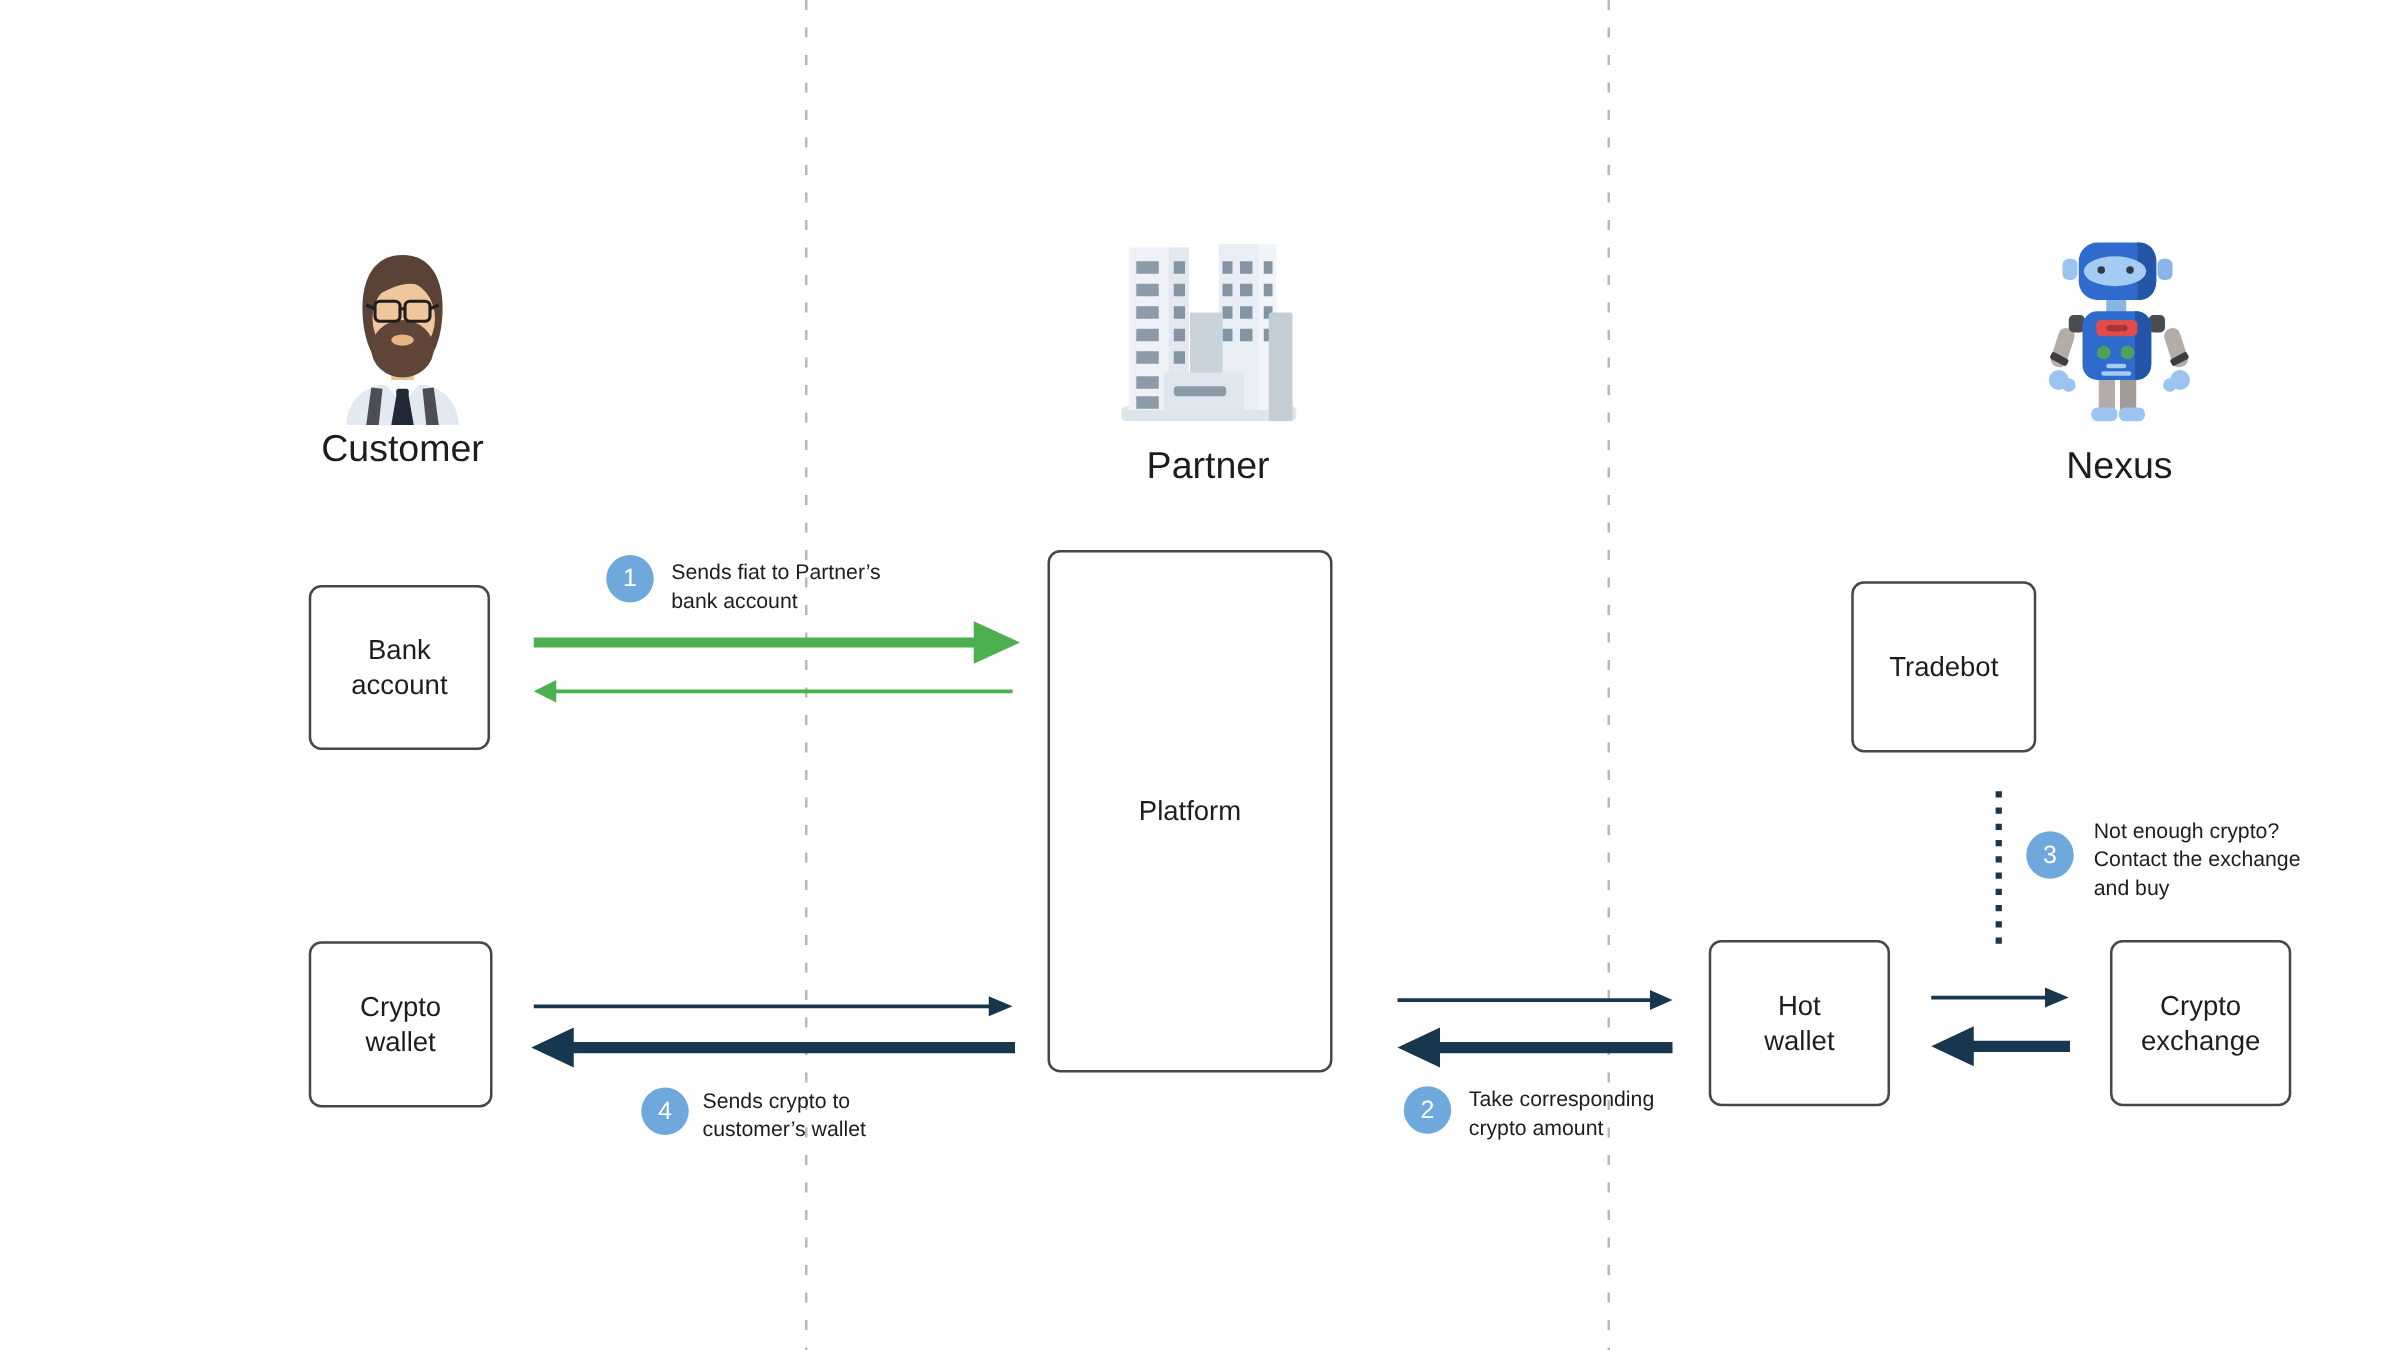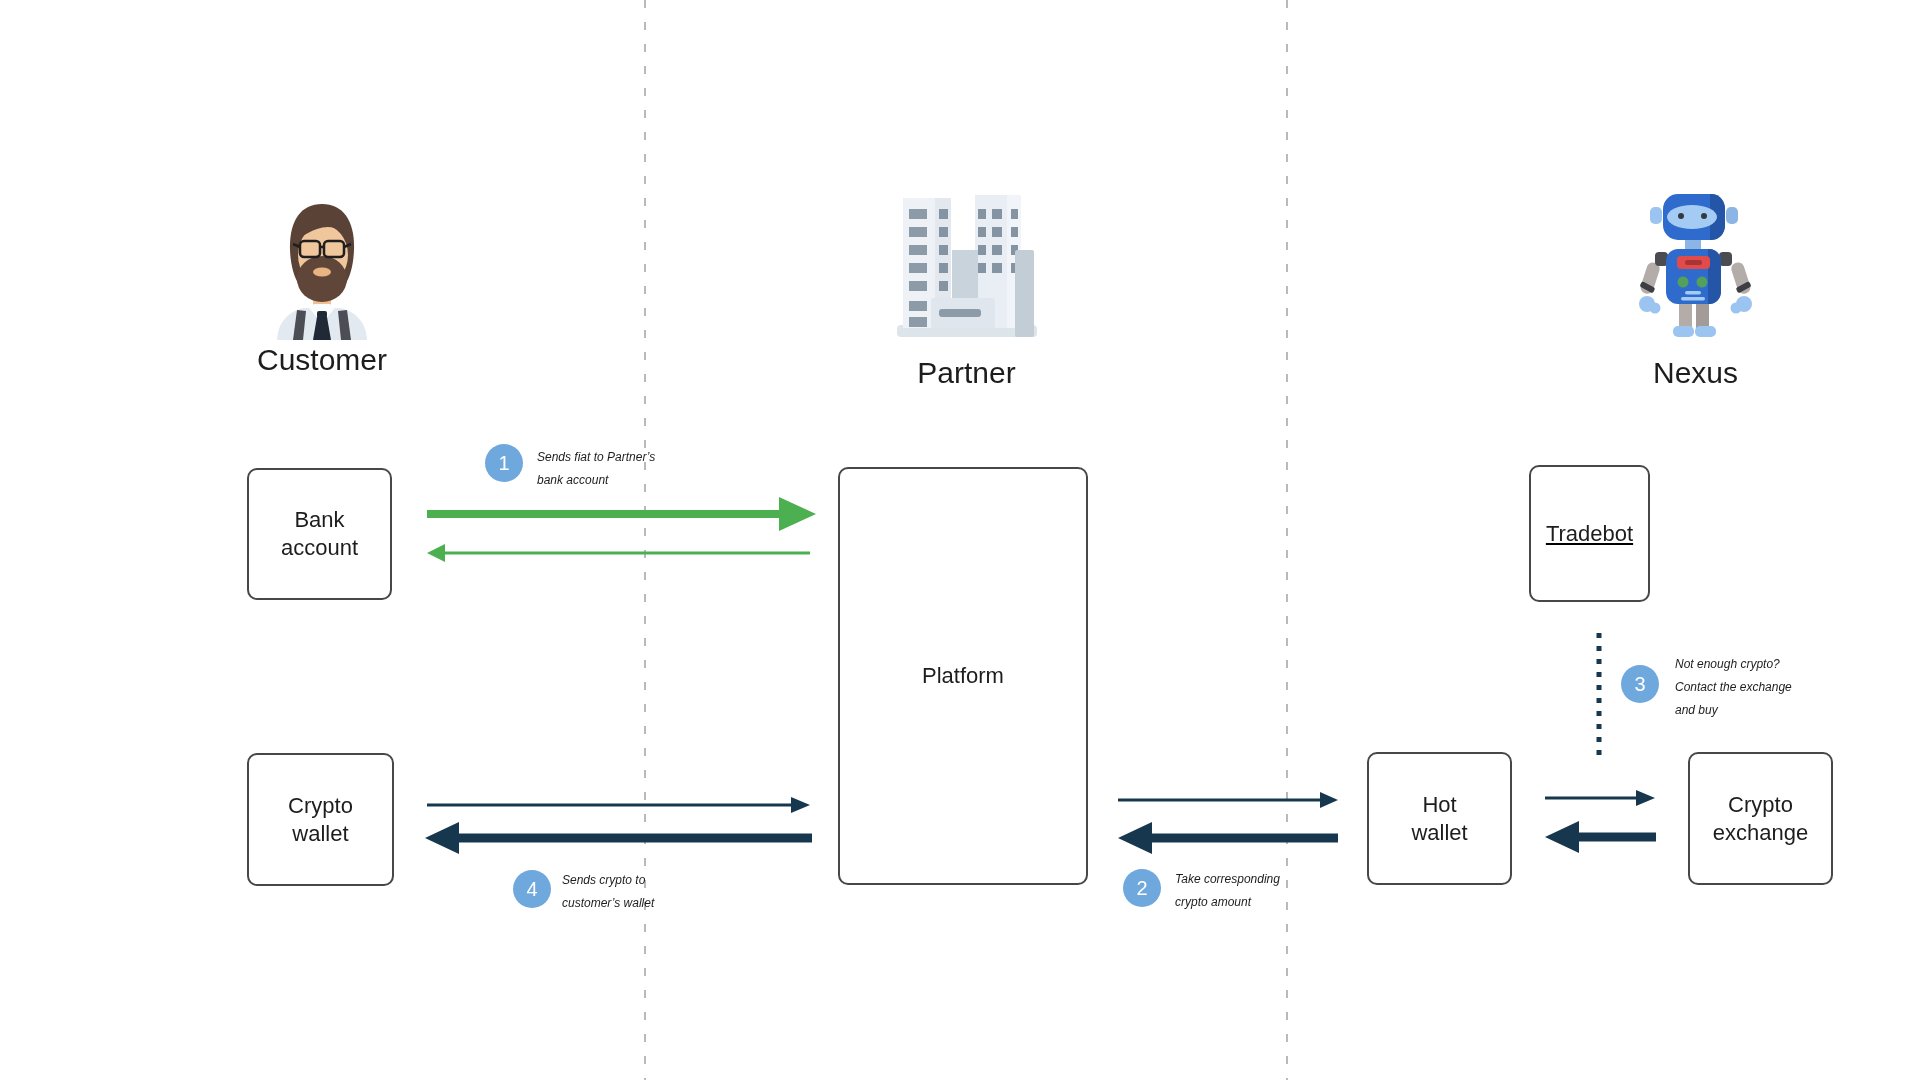--- a/index.html
+++ b/index.html
@@ -14,21 +14,21 @@
   .sg{stroke:var(--green);} .fg{fill:var(--green);}
   .sn{stroke:var(--navy);}  .fn{fill:var(--navy);}
   .actor{position:absolute;display:flex;flex-direction:column;align-items:center;}
   .actor-title{font-size:30px;color:var(--text);white-space:nowrap;}
   .node{position:absolute;box-sizing:border-box;border:2px solid var(--box-border);
         border-radius:10px;background:#fff;display:flex;align-items:center;justify-content:center;}
   .node-label{font-size:22px;line-height:28px;color:var(--text);text-align:center;}
   .node-label span{display:block;}
   .badge{position:absolute;width:38px;height:38px;border-radius:50%;background:var(--badge-blue);
          color:#fff;font-size:20px;display:flex;align-items:center;justify-content:center;}
-  .step-text{position:absolute;font-size:12px;line-height:23px;color:var(--text);font-style:italic;}
+  .step-text{position:absolute;font-size:17px;line-height:23px;color:var(--text);}
   .step-text span{display:block;white-space:nowrap;}
 </style>
 </head>
 <body>
 
 <div class="canvas">
 
   <svg class="layer" width="1920" height="1080" viewBox="0 0 1920 1080">
     <line class="lane" x1="645" y1="0" x2="645" y2="1080"></line>
     <line class="lane" x1="1287" y1="0" x2="1287" y2="1080"></line>
@@ -187,27 +187,27 @@
     </div>
   </div>
 
   <div class="node" style="left:247px;top:753px;width:147px;height:133px;">
     <div class="node-label">
       <span>Crypto</span>
         <span>wallet</span>
     </div>
   </div>
 
-  <div class="node" style="left:838px;top:467px;width:250px;height:418px;">
+  <div class="node" style="left:838px;top:440px;width:228px;height:418px;">
     <div class="node-label">
       <span>Platform</span>
     </div>
   </div>
 
-  <div class="node" style="left:1529px;top:465px;width:121px;height:137px;text-decoration:underline;">
+  <div class="node" style="left:1481px;top:465px;width:148px;height:137px;">
     <div class="node-label">
       <span>Tradebot</span>
     </div>
   </div>
 
   <div class="node" style="left:1367px;top:752px;width:145px;height:133px;align-items:center;">
     <div class="node-label">
       <span>Hot</span>
         <span>wallet</span>
     </div>

